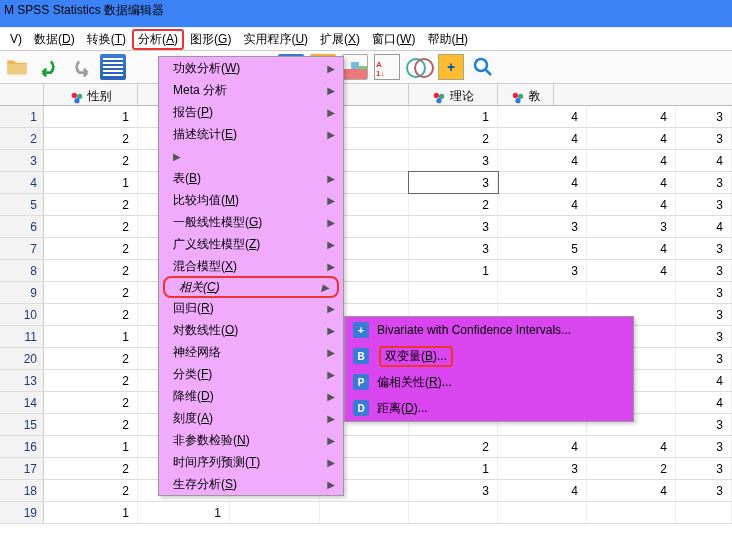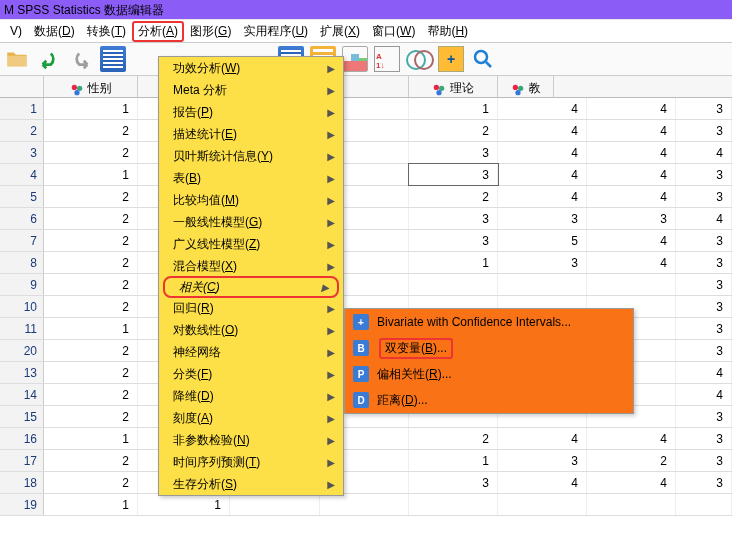--- a/index.html
+++ b/index.html
@@ -1,19 +1,19 @@
 <!DOCTYPE html>
 <html><head>
 <meta charset="utf-8">
 <style>
 * { box-sizing: border-box; margin: 0; padding: 0; font-family: "Microsoft YaHei", Arial, sans-serif; }
 body { width: 732px; height: 550px; background: #fff; overflow: hidden; font-size: 12px; color: #000; position: relative; }
 
 
-.titlebar { height: 20px; line-height: 20px; padding-left: 4px; background: #8b5cf6; border-bottom: 1px solid #e8e8e8; font-size: 12px; }
+.titlebar { height: 28px; line-height: 20px; padding-left: 4px; background: #3b82f6; border-bottom: 1px solid #e8e8e8; font-size: 12px; }
 
 
 .menubar { display: flex; align-items: center; height: 22px; padding: 0 4px; background: #fff; }
 .menubar .item { padding: 2px 6px; white-space: nowrap; }
 .menubar .hl { border: 2px solid #e33; border-radius: 3px; padding: 0 4px; }
 
 
 .toolbar { display: flex; align-items: center; height: 34px; padding: 2px 4px; gap: 6px; border-top: 1px solid #ccc; border-bottom: 1px solid #ccc; background: #fafafa; }
 .tbtn { width: 26px; height: 26px; display: flex; align-items: center; justify-content: center; }
 .tgap { width: 140px; }
@@ -41,26 +41,26 @@
 .nom-icon{display:inline-flex;width:14px;height:14px;}
 .nom-icon svg{width:14px;height:14px;}
 .gbody{max-height:470px;overflow:hidden;}
 .row{display:flex;height:22px;border-bottom:1px solid #ddd;}
 .row .rn{width:44px;border-right:1px solid #ccc;background:#f3f3f3;text-align:right;padding-right:6px;line-height:22px;color:#1a3a7a;font-size:12px;}
 .row .cell{border-right:1px solid #eee;line-height:22px;text-align:right;padding-right:8px;font-size:12px;}
 .row .cell.c1{width:94px;} .row .cell.c2{width:92px;} .row .cell.c3{width:90px;} .row .cell.c4{width:89px;} .row .cell.c5{width:89px;} .row .cell.c6{width:89px;} .row .cell.c7{width:89px;} .row .cell.c8{width:56px;}
 .selcell{background:#fff;outline:1px solid #666;}
 
 
-.menu1{position:absolute;left:158px;top:56px;width:186px;background:#fde047;border:1px solid #999;box-shadow:2px 2px 4px rgba(0,0,0,.2);z-index:10;}
+.menu1{position:absolute;left:158px;top:56px;width:186px;background:#f0abfc;border:1px solid #999;box-shadow:2px 2px 4px rgba(0,0,0,.2);z-index:10;}
 .menu1 .mi{height:22px;display:flex;align-items:center;justify-content:space-between;padding:0 8px 0 14px;font-size:12px;white-space:nowrap;}
 .menu1 .mi .arr{color:#555;font-size:10px;}
 .hlbox{border:2px solid #e33;border-radius:8px;margin:-1px 4px;font-style:italic;}
 
-.menu2{position:absolute;left:344px;top:308px;width:290px;background:#f97316;border:1px solid #999;box-shadow:2px 2px 4px rgba(0,0,0,.2);z-index:11;}
+.menu2{position:absolute;left:344px;top:316px;width:290px;background:#d946ef;border:1px solid #999;box-shadow:2px 2px 4px rgba(0,0,0,.2);z-index:11;}
 .menu2 .mi{height:26px;display:flex;align-items:center;gap:8px;padding:0 8px;font-size:12px;}
 .menu2 .ic{width:16px;height:16px;display:flex;align-items:center;justify-content:center;font-size:10px;color:#fff;background:#3a7bd5;border-radius:2px;font-weight:bold;}
 .menu2 .ic.plus::after{content:"+";}
 .menu2 .hlbox2{border:2px solid #e33;border-radius:3px;padding:0 4px;margin:1px 2px;}
 u{text-decoration:underline;}
 </style>
 </head>
 <body>
 
 <div class="titlebar">M SPSS Statistics 数据编辑器</div>
@@ -385,21 +385,20 @@
     </div>
     <div class="mi">
       <span>报告(<u>P</u>)</span>
       <span class="arr">▶</span>
     </div>
     <div class="mi">
       <span>描述统计(<u>E</u>)</span>
       <span class="arr">▶</span>
     </div>
     <div class="mi">
-      <span>贝叶斯统计信息(<u>Y</u>)</span>
       <span class="arr">▶</span>
     </div>
     <div class="mi">
       <span>表(<u>B</u>)</span>
       <span class="arr">▶</span>
     </div>
     <div class="mi">
       <span>比较均值(<u>M</u>)</span>
       <span class="arr">▶</span>
     </div>

